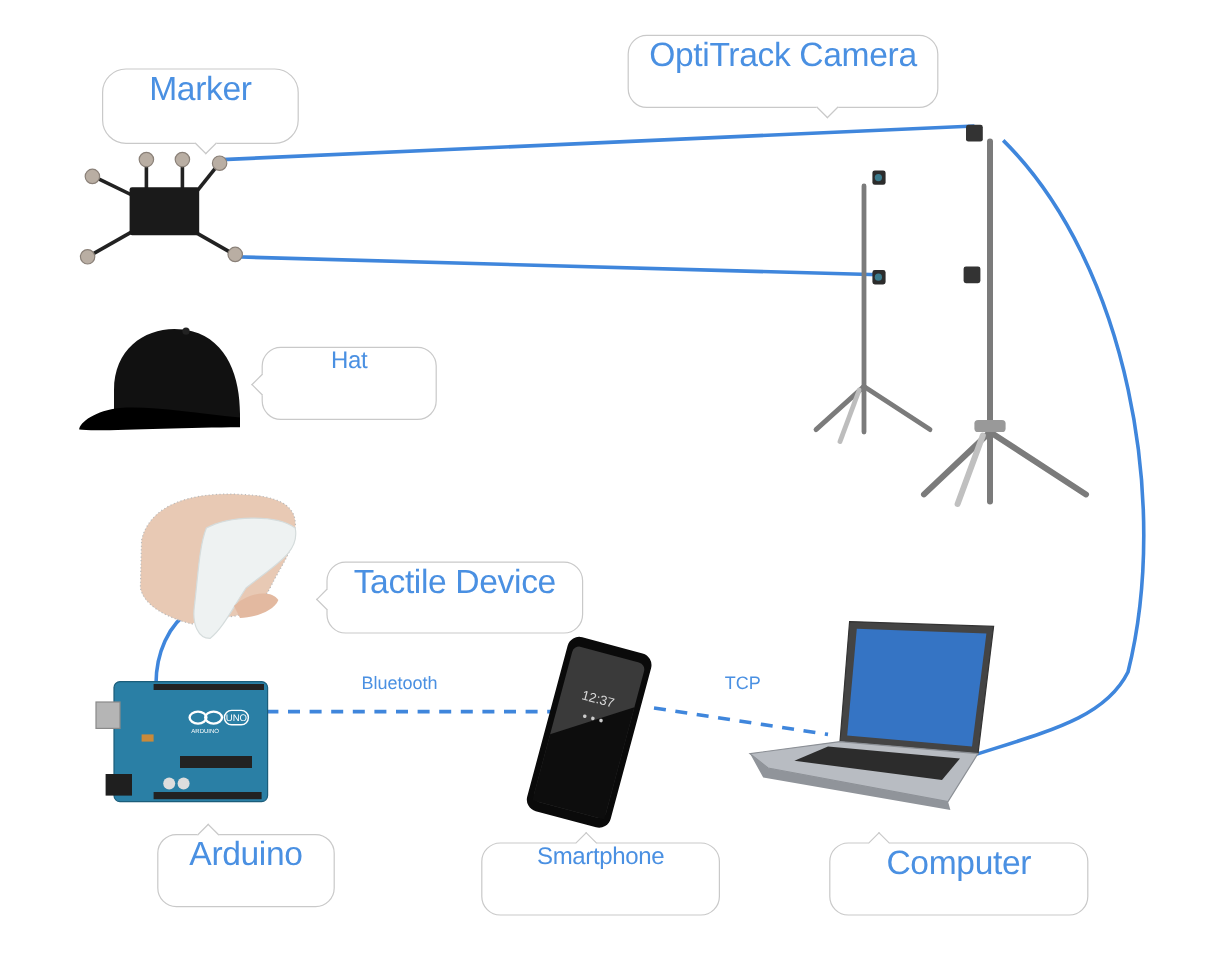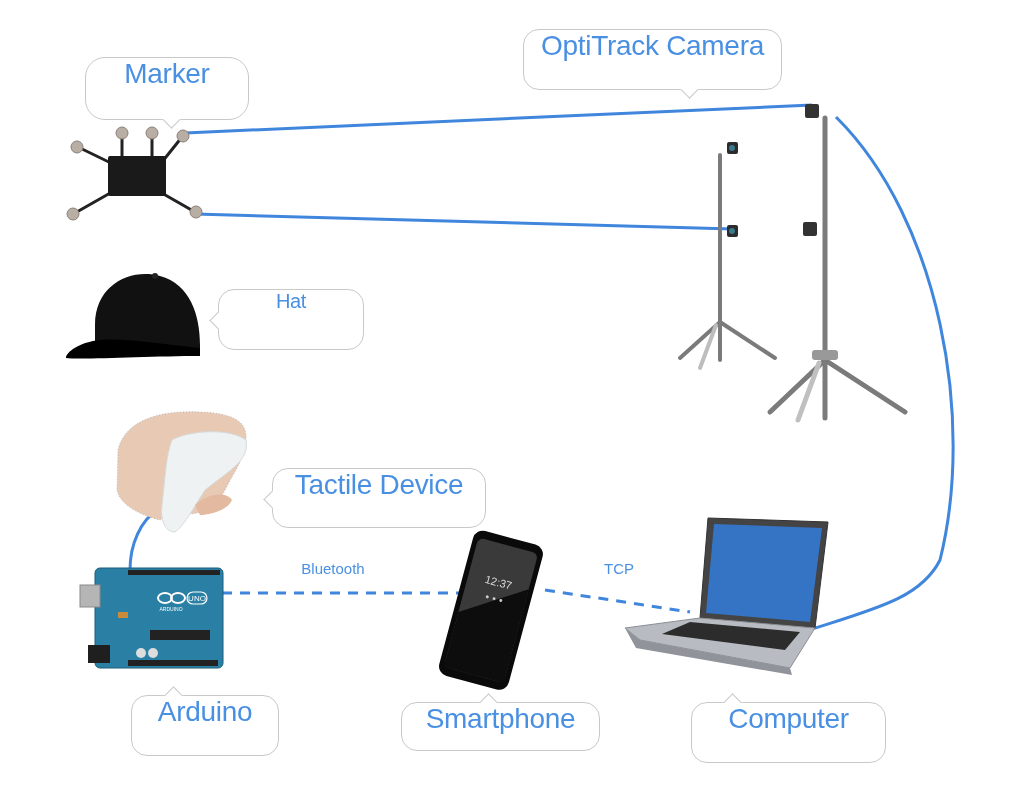--- a/index.html
+++ b/index.html
@@ -149,23 +149,23 @@
   <div class="callout" style="left:272px;top:424px;width:214px;height:60px;font-size:28px;margin-top:44px;">
     <span>Tactile Device</span>
     <div class="tail left" style="left:-7px;top:24px;"></div>
   </div>
 
   <div class="callout" style="left:131px;top:695px;width:148px;height:61px;font-size:28px;">
     <span>Arduino</span>
     <div class="tail up" style="left:35px;top:-7px;"></div>
   </div>
 
-  <div class="callout" style="left:401px;top:702px;width:199px;height:49px;font-size:28px;">
+  <div class="callout" style="left:401px;top:702px;width:199px;height:61px;font-size:20px;">
     <span>Smartphone</span>
     <div class="tail up" style="left:80px;top:-7px;"></div>
   </div>
 
-  <div class="callout" style="left:691px;top:702px;width:195px;height:61px;font-size:28px;">
+  <div class="callout" style="left:691px;top:702px;width:216px;height:61px;font-size:28px;">
     <span>Computer</span>
     <div class="tail up" style="left:34px;top:-7px;"></div>
   </div>
 
 </div>
 
 </body></html>

